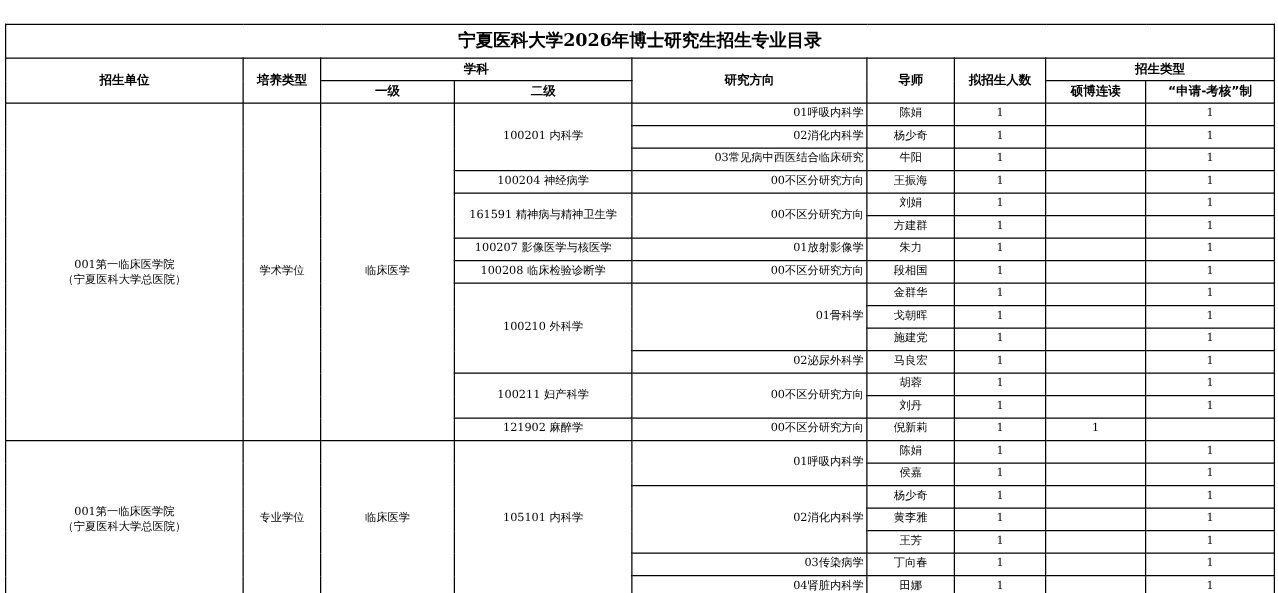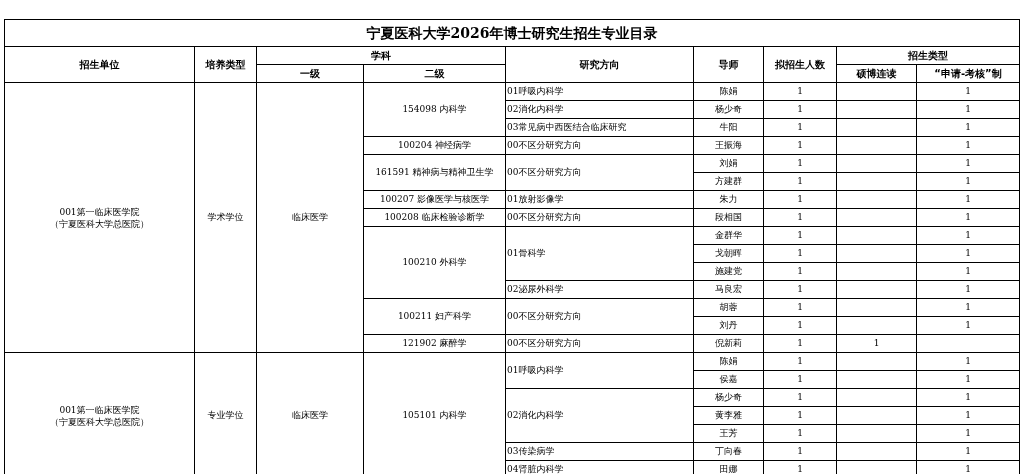--- a/index.html
+++ b/index.html
@@ -3,21 +3,21 @@
 <meta charset="utf-8">
 <style>
   html, body { margin:0; padding:0; background:#ffffff; }
   body { width:1022px; height:474px; overflow:hidden; font-family:"DejaVu Serif","Liberation Serif",serif; color:#000; }
   .wrap { position:absolute; left:4px; top:19px; }
   table { border-collapse:collapse; table-layout:fixed; font-size:9px; }
   td, th { border:1px solid #000; padding:0 2px; height:17px; line-height:17px; text-align:center; vertical-align:middle; white-space:nowrap; overflow:hidden; font-weight:normal; }
   th { font-family:"DejaVu Sans","Liberation Sans",sans-serif; font-weight:bold; font-size:10px; }
   .title { font-family:"DejaVu Serif","Liberation Serif",serif; font-weight:bold; font-size:14px; height:26px; line-height:26px; }
   .hdr { height:18px; }
-  .left { text-align:left; padding-left:1px; }
+  .left { text-align:right; padding-left:1px; }
   .unit { white-space:normal; line-height:12px; }
 </style>
 </head>
 <body>
 
 <div class="wrap">
 <table>
   <colgroup>
     <col style="width:190px">
         <col style="width:62px">
@@ -47,21 +47,21 @@
       <th>二级</th>
       <th>硕博连读</th>
       <th>“申请-考核”制</th>
     </tr>
   </thead>
   <tbody id="catalog-body">
         <tr>
           <td rowspan="15" class="unit"><span>001第一临床医学院</span><br><span>（宁夏医科大学总医院）</span></td>
           <td rowspan="15">学术学位</td>
           <td rowspan="15">临床医学</td>
-          <td rowspan="3">154098 内科学</td>
+          <td rowspan="3">100201 内科学</td>
           <td class="left">01呼吸内科学</td>
           <td>陈娟</td>
           <td>1</td>
           <td></td>
           <td>1</td>
         </tr>
         <tr>
           <td class="left">02消化内科学</td>
           <td>杨少奇</td>
           <td>1</td>

